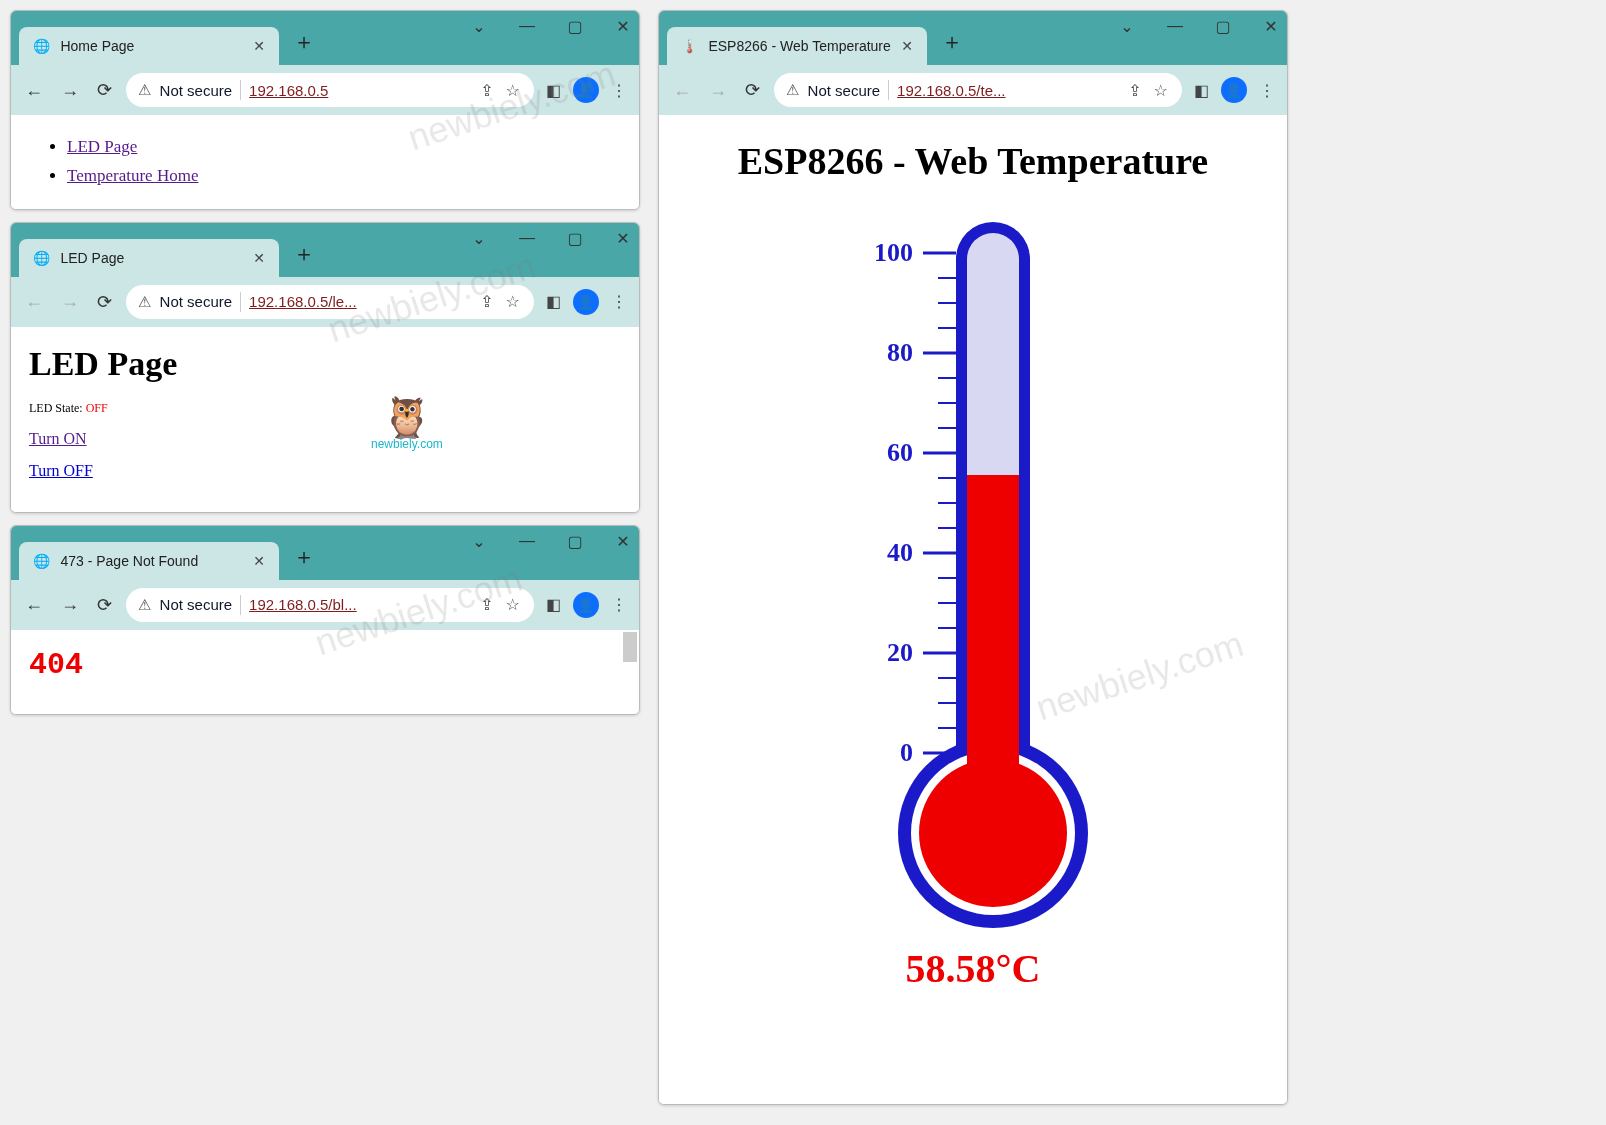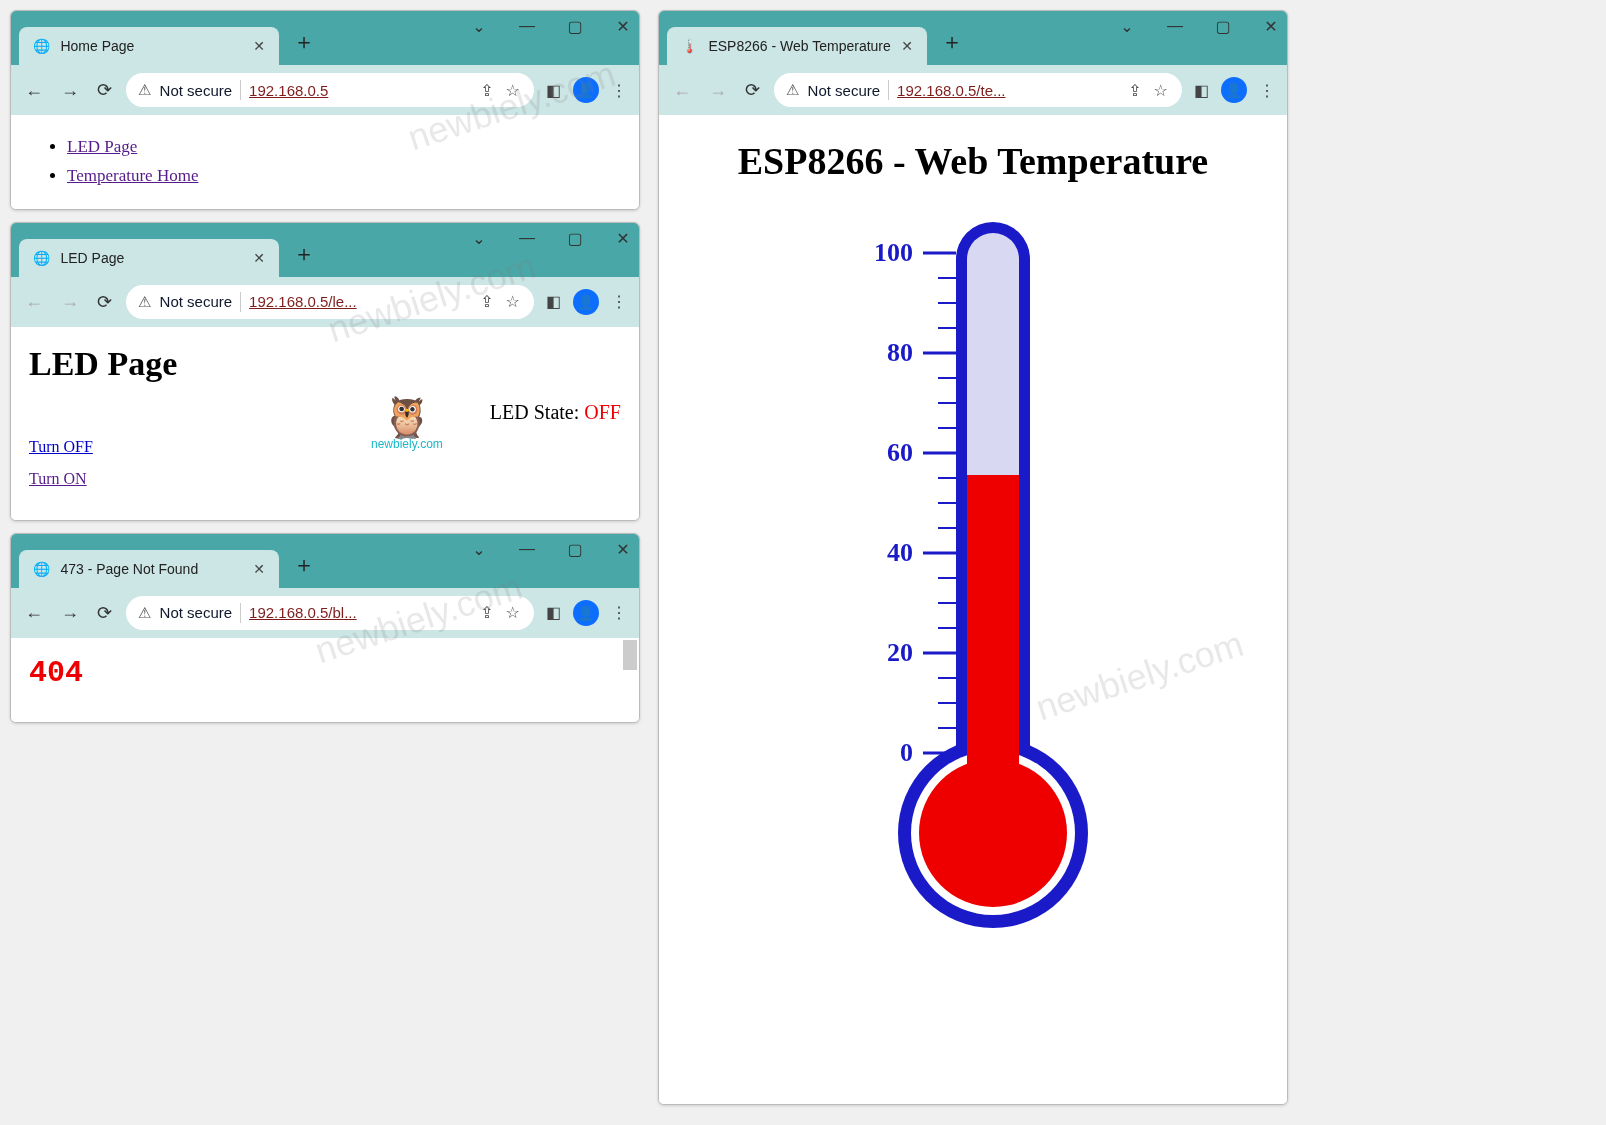--- a/index.html
+++ b/index.html
@@ -86,21 +86,21 @@
   .page {
     padding: 18px 18px;
     background: #fff;
     flex: 1;
     position: relative;
   }
   .page h1 { font-family: "Times New Roman", serif; font-size: 34px; font-weight: bold; margin-bottom: 18px; }
   .page h1.big { font-size: 38px; }
   .page ul { list-style: disc; margin-left: 38px; font-size: 17px; line-height: 1.7; font-family: "Times New Roman", serif; }
   .page ul a { color: #551a8b; text-decoration: underline; }
-  .page p { font-size: 20px; font-family: "Times New Roman", serif; margin-bottom: 14px; text-align: right; }
+  .page p { font-size: 12px; font-family: "Times New Roman", serif; margin-bottom: 14px; }
   .led-state { color:#000; }
   .led-state .val { color: #e00; }
   .page a.plain { color: #551a8b; text-decoration: underline; font-family:"Times New Roman",serif; font-size:16px; display:block; margin-bottom:14px; }
   .page a.plain.blue { color: #0000cc; }
   .err404 { color: #e00; font-family: Liberation Mono, monospace; font-size: 30px; font-weight:bold; margin-bottom:14px; }
   .owl-logo { position:absolute; left:360px; top:70px; text-align:center; font-size:12px; color:#1bb8c9; }
   .owl-logo .owl { font-size:40px; line-height:1; }
   .watermark {
     position: absolute;
     color: rgba(130,130,130,0.18);
@@ -195,22 +195,22 @@
     <div class="page" style="height:210px;">
       <div class="watermark" style="right:100px; top:-50px;">newbiely.com</div>
       <div class="owl-logo">
         <div class="owl">🦉</div>
         <div>newbiely.com</div>
       </div>
       <h1>LED Page</h1>
       <p class="led-state">
         <span>LED State: </span><span class="val">OFF</span>
       </p>
+      <a class="plain">Turn ON</a>
       <a class="plain blue">Turn OFF</a>
-      <a class="plain">Turn ON</a>
     </div>
   </div>
 
   <div class="browser">
     <div class="titlebar">
       <div class="win-controls">
         <span>⌄</span>
         <span>—</span>
         <span>▢</span>
         <span>✕</span>
@@ -324,16 +324,17 @@
           </g>
           <g font-family="Georgia,serif" font-size="26" font-weight="bold" fill="#1a1ac8" text-anchor="end">
             <text x="100" y="48">100</text>
             <text x="100" y="148">80</text>
             <text x="100" y="248">60</text>
             <text x="100" y="348">40</text>
             <text x="100" y="448">20</text>
             <text x="100" y="548">0</text>
           </g>
         </svg>
+        <div class="temp-value">58.58°C</div>
       </div>
     </div>
   </div>
 </div>
 
 </body></html>

